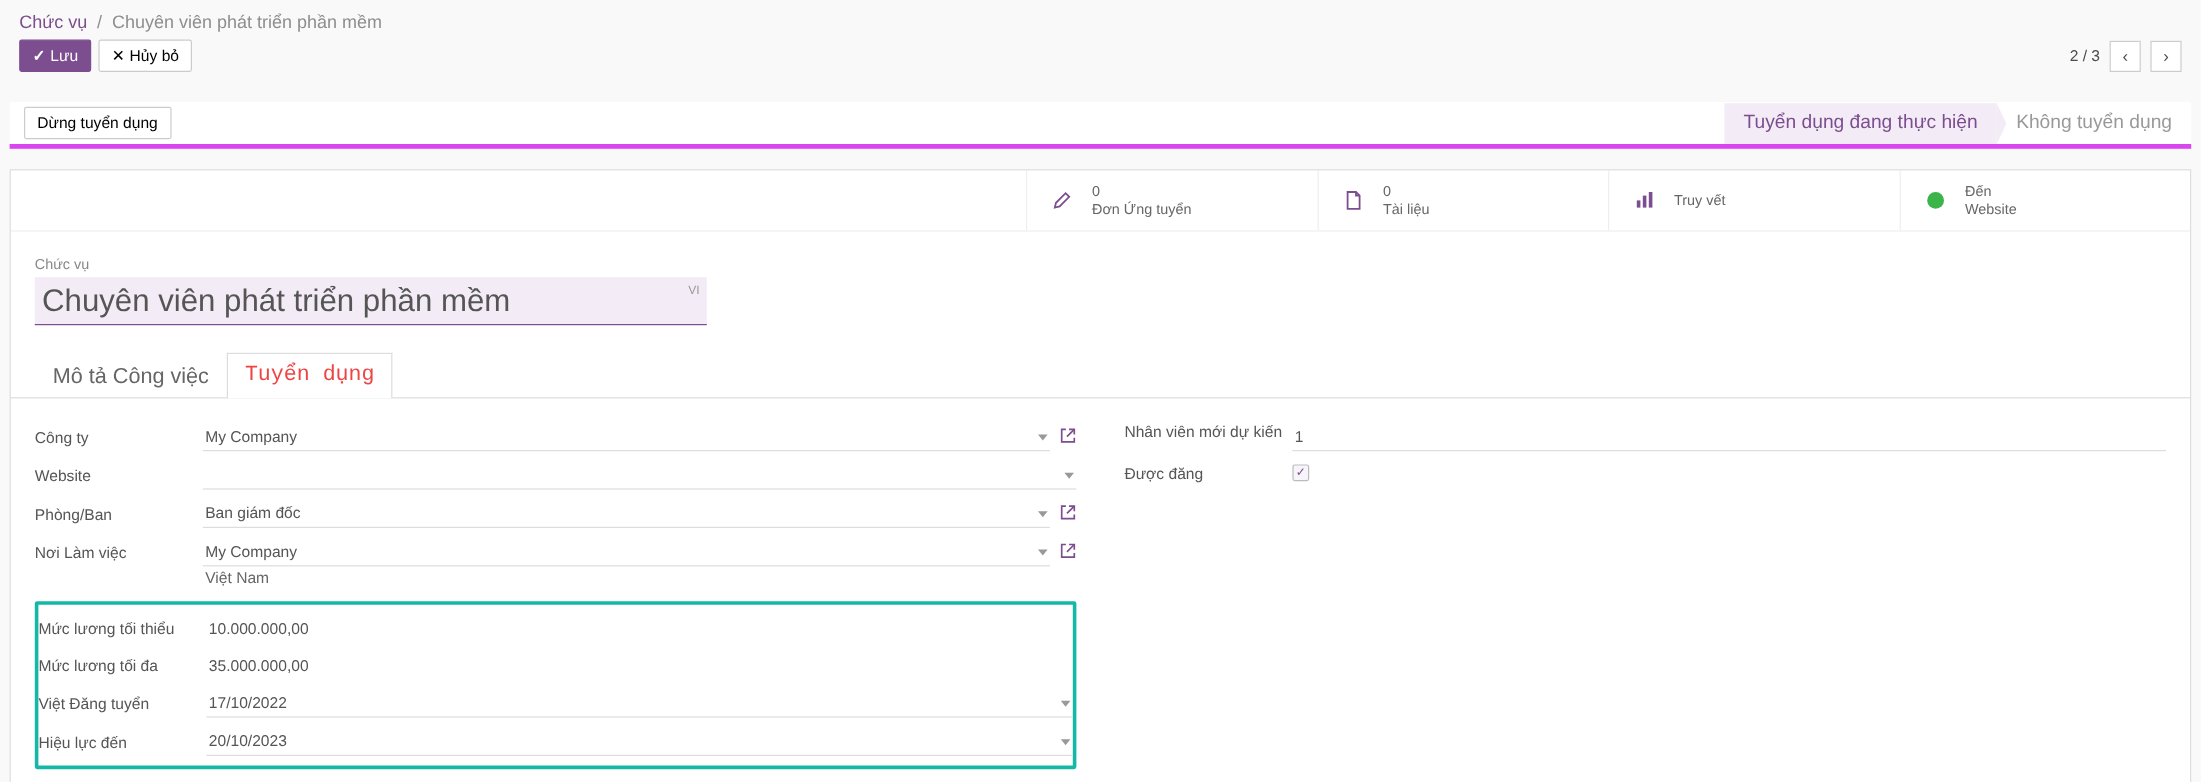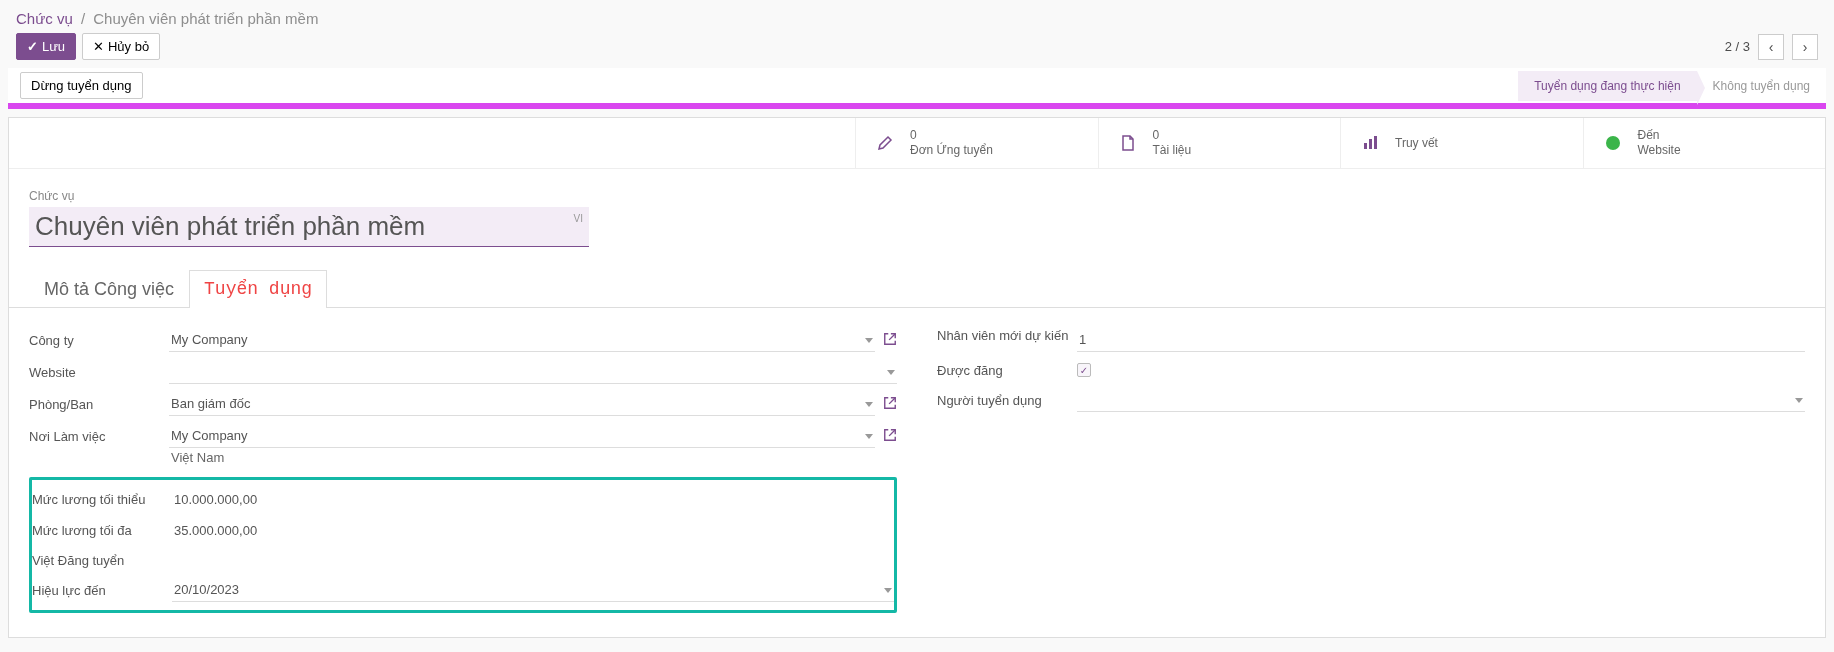--- a/index.html
+++ b/index.html
@@ -50,29 +50,29 @@
     border: 1px solid #ccc;
     background: #fff;
     display:flex;align-items:center;justify-content:center;
     cursor:pointer;
     font-size:14px;
   }
   .statusbar {
     display: flex;
     align-items: center;
     padding: 0 0 0 8px;
-    border-bottom: 6px solid #d946ef;
+    border-bottom: 4px solid #d946ef;
     background:#fff;
-    margin: 0 8px;
+    margin: 17px 8px;
   }
   .statusbar .left { flex:0 0 auto; padding:4px;}
   .statusbar .right { margin-left:auto; display:flex; align-items:center;}
   .status-stage {
     padding:8px 16px;
-    font-size:12px;
+    font-size:16px;
     color:#999;
     position:relative;
   }
   .status-stage.active {
     color:#7c4d8f;
     background:#f3ecf6;
   }
   .status-stage::after{
     content:"";
     position:absolute;
@@ -383,20 +383,24 @@
           </div>
         </div>
         <div class="field-row">
           <div class="field-label">Mức lương tối đa</div>
           <div class="field-value">
             <input class="field-input" style="border-bottom: none;" value="35.000.000,00">
           </div>
         </div>
         <div class="field-row">
           <div class="field-label">Việt Đăng tuyển</div>
+          <div class="field-value">
+            <input class="field-input" value="17/10/2022" style="">
+            <span class="caret"></span>
+          </div>
         </div>
         <div class="field-row">
           <div class="field-label">Hiệu lực đến</div>
           <div class="field-value">
             <input class="field-input" value="20/10/2023" style="">
             <span class="caret"></span>
           </div>
         </div>
       </div>
 
@@ -410,22 +414,15 @@
         </div>
       </div>
       <div class="field-row">
         <div class="field-label">Được đăng</div>
         <div class="field-value">
           <div class="checkbox">
             <span>✓</span>
           </div>
         </div>
       </div>
-      <div class="field-row">
-        <div class="field-label">Người tuyển dụng</div>
-        <div class="field-value">
-          <input class="field-input" value="" style="">
-          <span class="caret"></span>
-        </div>
-      </div>
     </div>
   </div>
 </div>
 
 </body></html>

